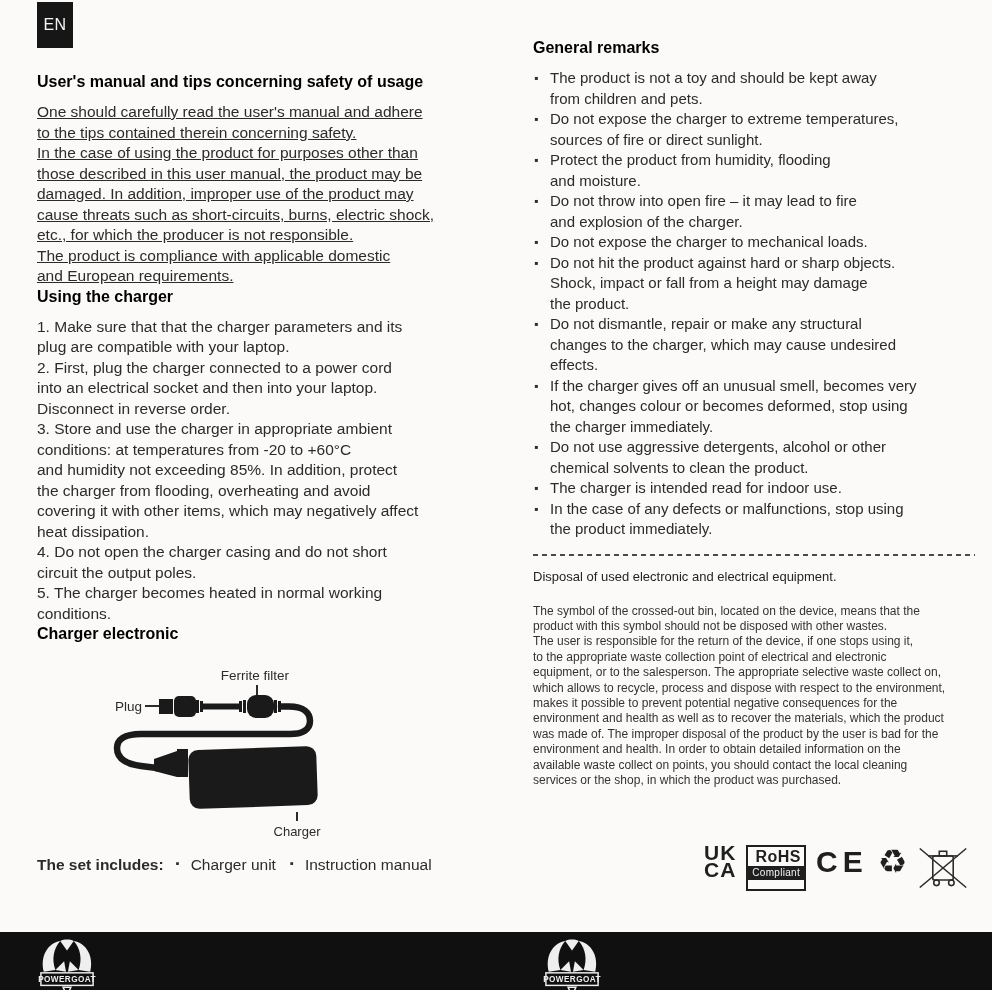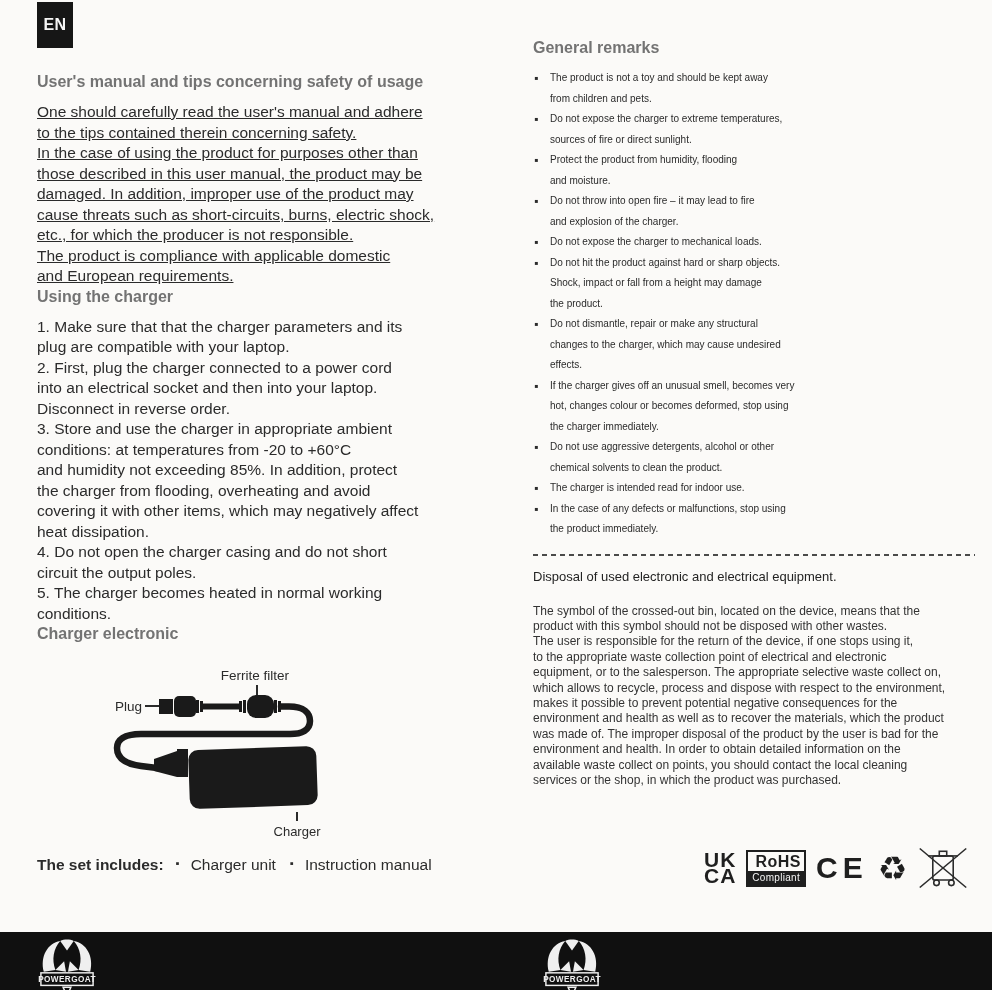--- a/index.html
+++ b/index.html
@@ -3,50 +3,50 @@
 <meta charset="utf-8">
 <style>
   html,body { margin:0; padding:0; background:#e8e6e2; }
   .page {
     position:relative; width:992px; height:990px; margin:0 auto;
     background:#fbfaf8; color:#2b2b2b; overflow:hidden;
     font-family:"Liberation Sans", sans-serif;
   }
   .en-badge {
     position:absolute; left:37px; top:2px; width:36px; height:46px;
-    background:#161616; color:#f5f5f5; font-weight:700; font-size:16px;
+    background:#161616; color:#f5f5f5; font-weight:400; font-size:16px;
     display:flex; align-items:center; justify-content:center; letter-spacing:.5px;
   }
   .col-left  { position:absolute; left:37px;  top:72px; width:470px; }
   .col-right { position:absolute; left:533px; top:38px; width:442px; }
-  h2.section { font-size:16px; font-weight:700; margin:0 0 10px 0; color:#737373; line-height:20px; }
+  h2.section { font-size:16px; font-weight:700; margin:0 0 10px 0; color:#000000; line-height:20px; }
   .mt { margin-top:12px; }
   .body-text { font-size:15.5px; line-height:20.5px; white-space:pre-line;text-decoration:underline; }
   ul.plain { list-style:none; margin:0; padding:0; }
   ul.steps li { font-size:15.5px; line-height:20.5px; white-space:pre-line; }
   ul.bullets li {
-    position:relative; padding-left:17px; font-size:10px; line-height:20.5px; white-space:pre-line;
+    position:relative; padding-left:17px; font-size:15px; line-height:20.5px; white-space:pre-line;
   }
   ul.bullets li::before {
     content:"▪"; position:absolute; left:1px; top:0; font-size:12px; line-height:20.5px; color:#2b2b2b;
   }
   .diagram { display:block; margin:6px 0 0 60px; }
   .diagram text { font-family:"Liberation Sans", sans-serif; fill:#2b2b2b; }
   .set-includes { margin-top:12px; font-size:15.5px; display:flex; align-items:baseline; gap:12px; }
   .set-includes .lbl { font-weight:700; }
   .set-includes .itm { position:relative; padding-left:15px; }
   .set-includes .itm::before { content:"▪"; position:absolute; left:0; top:1px; font-size:11px; }
   .divider {
     height:2px; margin:14px 0 0 0;
     background:repeating-linear-gradient(90deg,#4a4a4a 0 5px, transparent 5px 9px);
   }
   .disposal-heading { font-size:13px; font-weight:400; margin:13px 0 0 0; color:#232323; }
   .disposal-body { font-size:12px; line-height:15.4px; white-space:pre-line; margin-top:20px; color:#333; }
   .cert-row {
-    position:absolute; left:704px; top:845px; display:flex; align-items:center; gap:10px; color:#1f1f1f;
+    position:absolute; left:704px; top:845px; display:flex; gap:10px; color:#1f1f1f;
   }
   .ukca { font-weight:700; font-size:21px; line-height:16.5px; letter-spacing:1px; }
   .rohs { border:2.5px solid #1f1f1f; text-align:center; background:#fbfaf8; }
   .rohs .t { font-size:16px; font-weight:700; letter-spacing:.5px; padding:1px 2px 0 6px; }
   .rohs .c { background:#1f1f1f; color:#f5f5f5; font-size:10px; padding:1px 4px 2px 4px; letter-spacing:.3px; }
   .ce { font-size:30px; font-weight:700; letter-spacing:5px; }
   .recycle { font-size:33px; line-height:33px; }
   .footer {
     position:absolute; left:0; bottom:0; width:992px; height:58px; background:#101010;
   }

